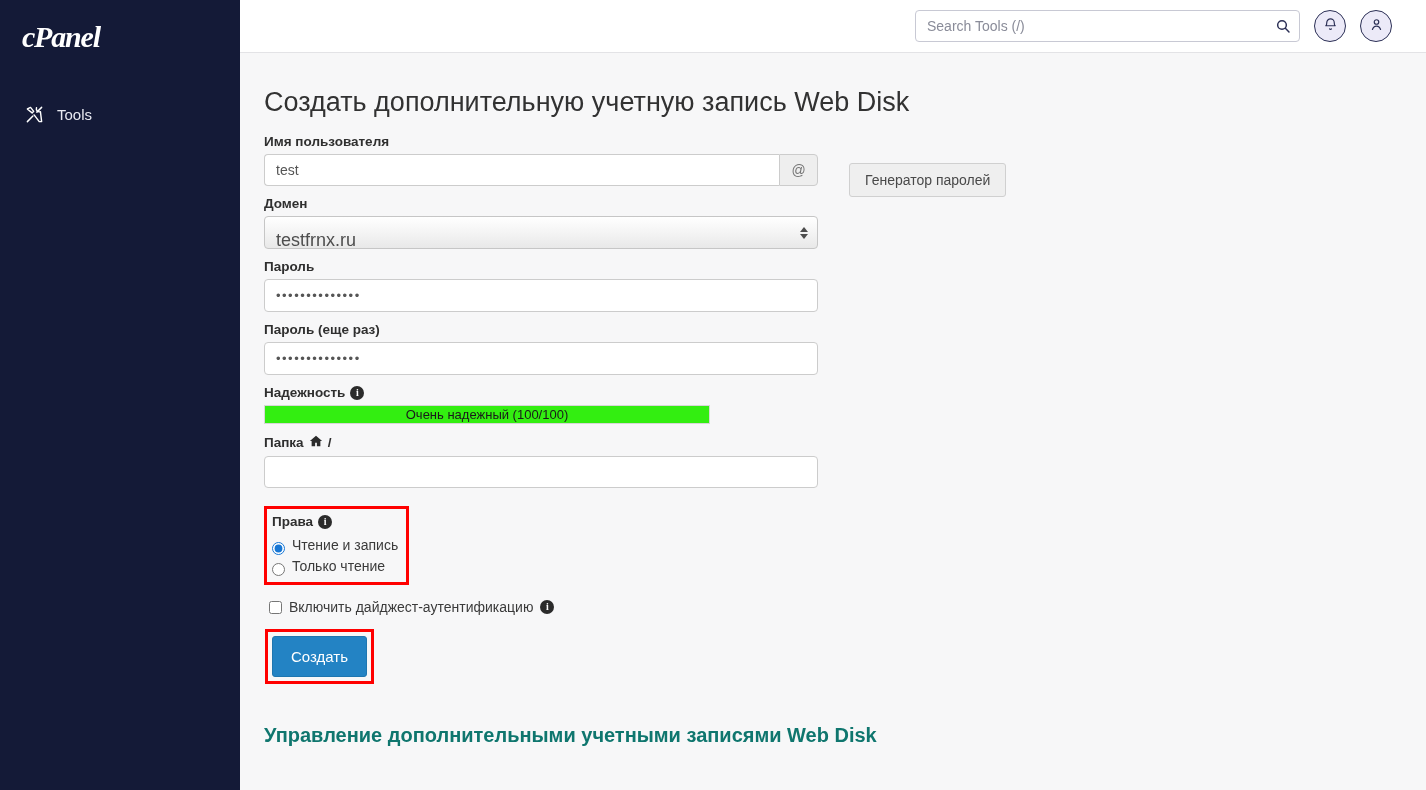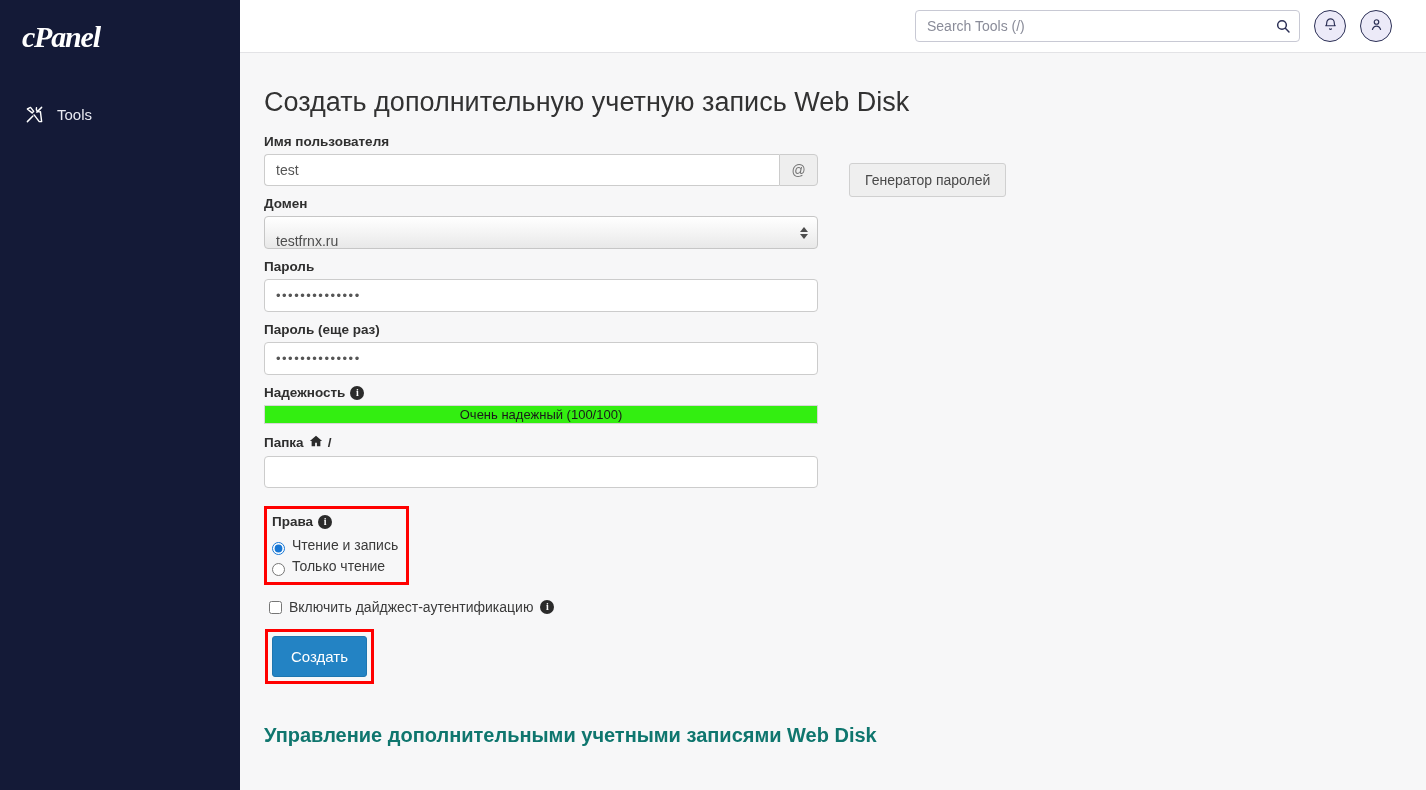--- a/index.html
+++ b/index.html
@@ -215,21 +215,21 @@
   }
   .select {
     width: 554px;
     height: 33px;
     box-sizing: border-box;
     border: 1px solid #c6c6c6;
     border-radius: 4px;
     background: linear-gradient(180deg, #ffffff 0%, #f3f3f3 55%, #e8e8e8 100%);
     padding: 16px 26px 0 11px;
     font-family: "Liberation Sans", sans-serif;
-    font-size: 14px;
+    font-size: 18px;
     color: #4e4e4e;
     display: flex;
     align-items: center;
     position: relative;
     cursor: pointer;
   }
   .select-arrows {
     position: absolute;
     right: 9px;
     top: 50%;
@@ -260,21 +260,21 @@
     color: #ffffff;
     font-size: 10px;
     font-weight: bold;
     align-items: center;
     justify-content: center;
     font-family: "Liberation Serif", serif;
     line-height: 1;
     flex: 0 0 14px;
   }
   .strength-bar {
-    width: 554px;
+    width: 446px;
     height: 19px;
     background: #33ee11;
     border: 1px solid #d7d7d7;
     box-sizing: border-box;
     display: flex;
     align-items: center;
     justify-content: center;
     font-size: 13px;
     color: #1a1a1a;
   }

